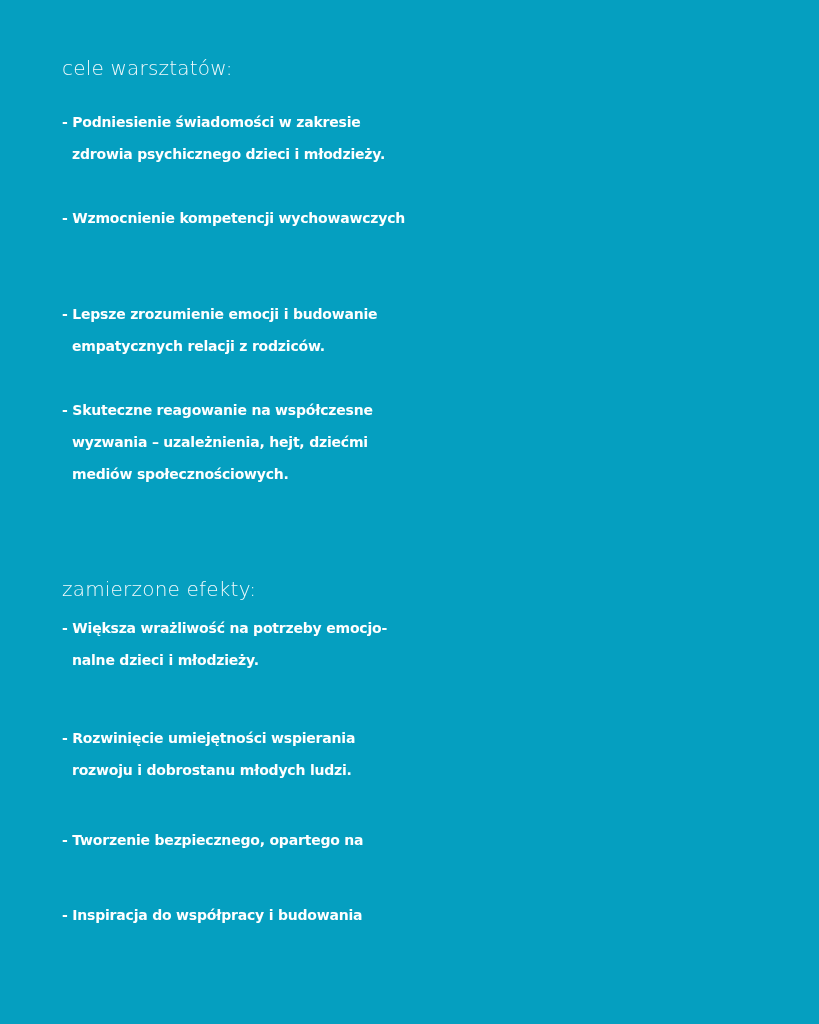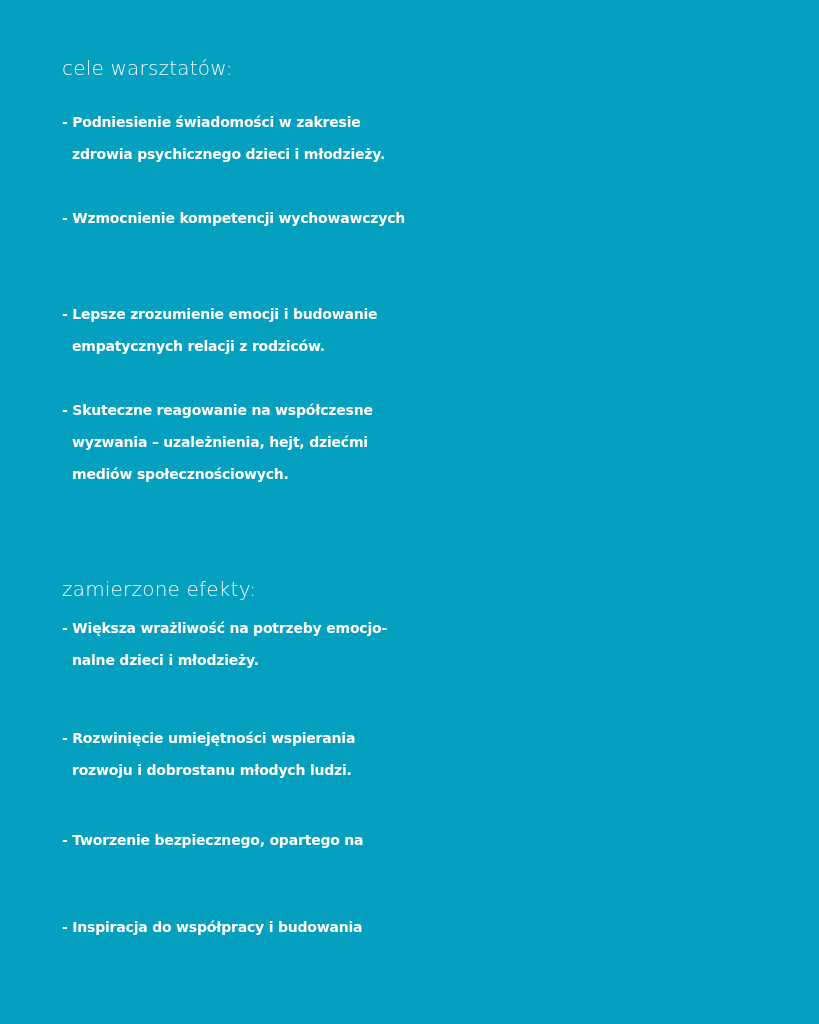--- a/index.html
+++ b/index.html
@@ -77,17 +77,17 @@
 
   <p class="item" style="top:707px;margin-top:15px;">
     <span class="line">- Rozwinięcie umiejętności wspierania</span>
     <span class="line cont">rozwoju i dobrostanu młodych ludzi.</span>
   </p>
 
   <p class="item" style="top:824px;">
     <span class="line">- Tworzenie bezpiecznego, opartego na</span>
   </p>
 
-  <p class="item" style="top:899px;margin-top:12px;">
+  <p class="item" style="top:899px;">
     <span class="line">- Inspiracja do współpracy i budowania</span>
   </p>
 
 </div>
 
 </body></html>

